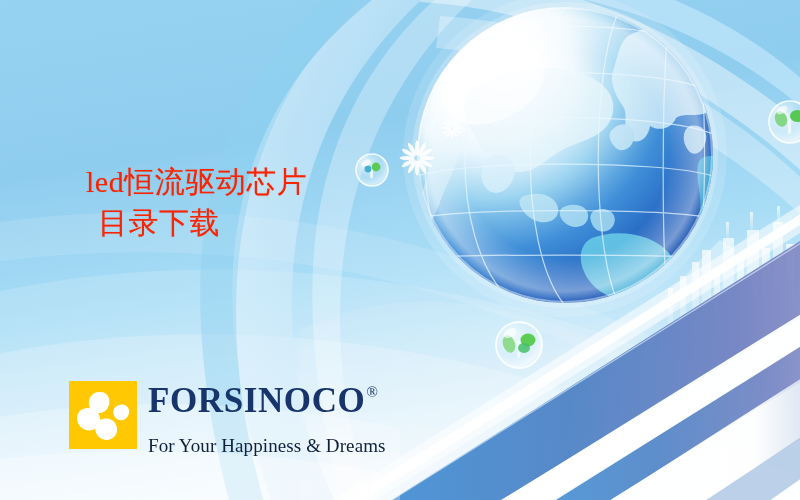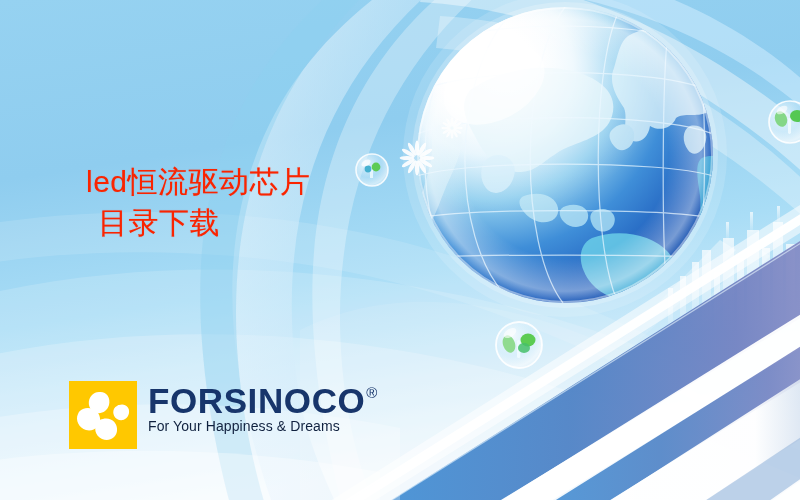--- a/index.html
+++ b/index.html
@@ -5,21 +5,21 @@
   html, body {
     margin: 0;
     padding: 0;
     background: #ffffff;
   }
   #banner {
     position: relative;
     width: 800px;
     height: 500px;
     overflow: hidden;
-    font-family: Liberation Sans, sans-serif;
+    font-family: Liberation Serif, serif;
     background: linear-gradient(170deg, #97d3f2 0%, #8ecdf0 30%, #a8dcf5 62%, #cdeaf9 84%, #e8f5fd 100%);
   }
   #bgsvg {
     position: absolute;
     left: 0; top: 0;
     width: 800px;
     height: 500px;
     display: block;
   }
 
@@ -72,23 +72,23 @@
     line-height: 1;
   }
   .logo-reg {
     font-size: 15px;
     line-height: 1;
     margin-top: 2px;
     margin-left: 1px;
     font-weight: normal;
   }
   .logo-tagline {
-    margin-top: 1px;
+    margin-top: 18px;
     color: #10213f;
-    font-size: 14px;
+    font-size: 19px;
     letter-spacing: 0.1px;
     line-height: 1.1;
   }
 </style>
 </head>
 <body>
 
 <div id="banner">
 
   <svg id="bgsvg" viewBox="0 0 800 500" preserveAspectRatio="none">

